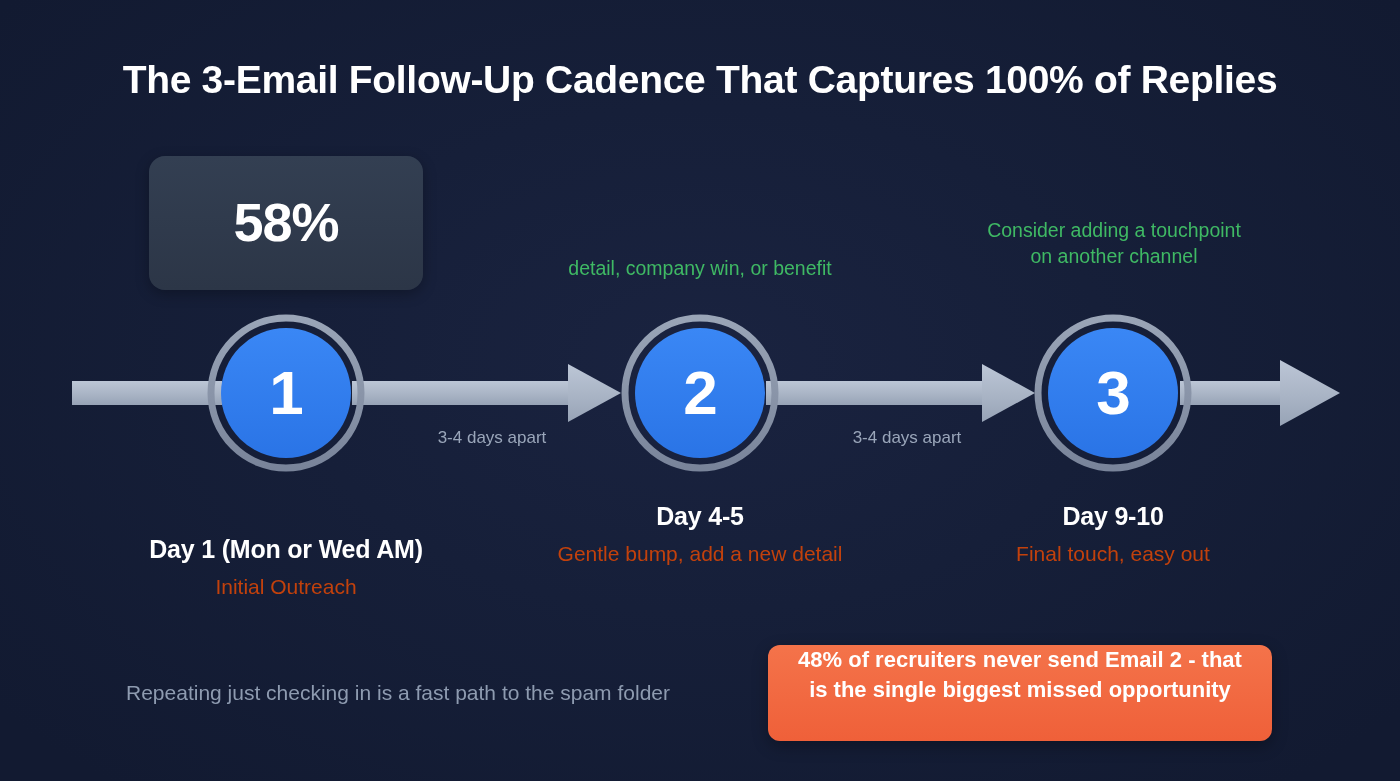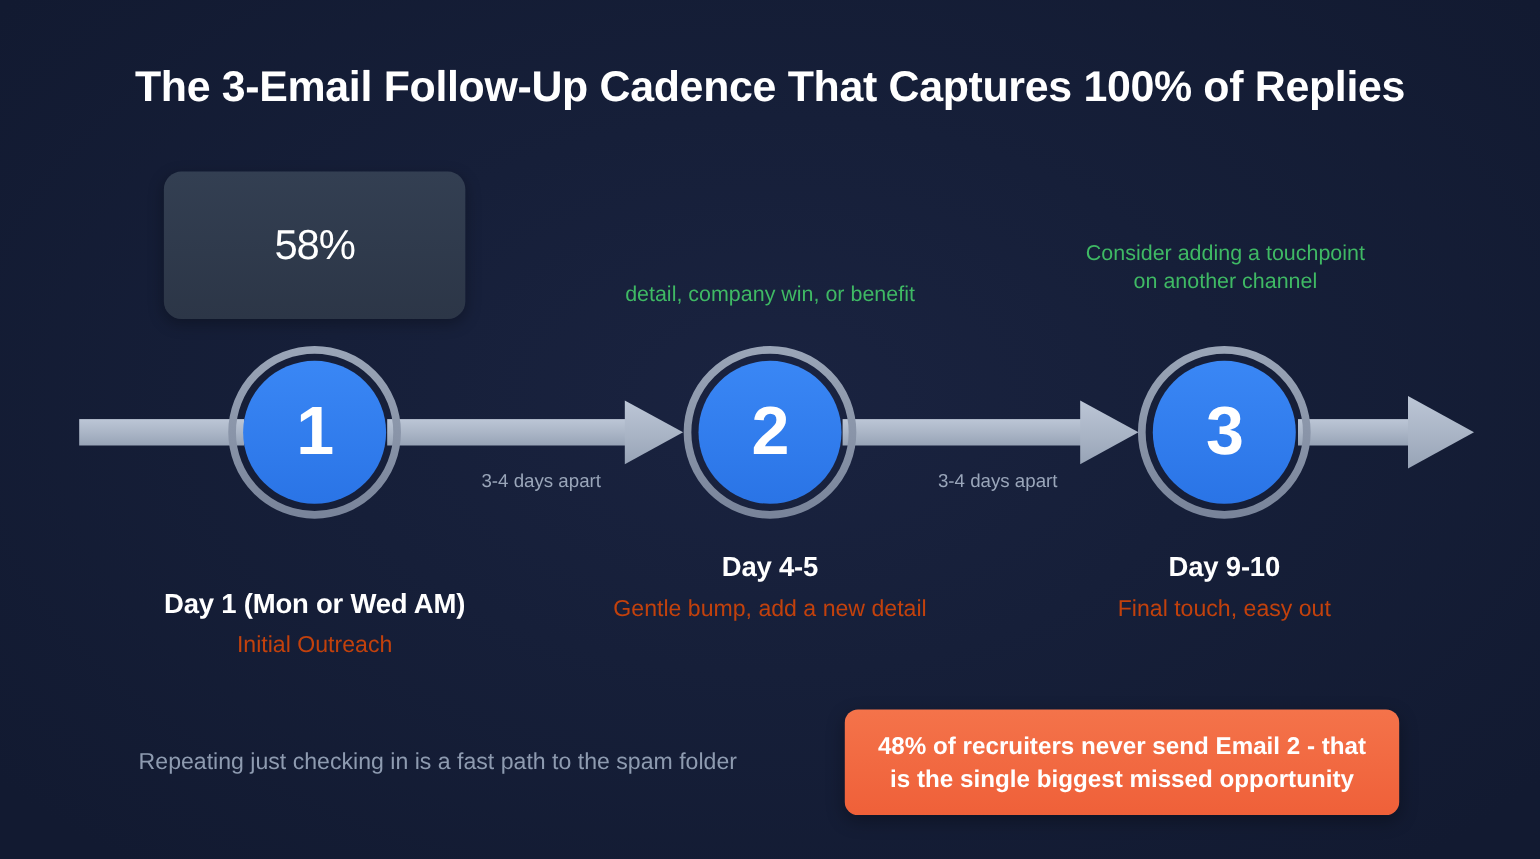--- a/index.html
+++ b/index.html
@@ -33,21 +33,21 @@
     width:274px; height:134px;
     background:linear-gradient(180deg,#333f52 0%,#2c3647 100%);
     border-radius:16px;
     display:flex;
     flex-direction:column;
     align-items:center;
     justify-content:center;
     box-shadow:0 4px 14px rgba(0,0,0,.28);
   }
   .stat-value {
-    font-size:38px; font-weight:normal; color:#ffffff;
+    font-size:54px; font-weight:bold; color:#ffffff;
     line-height:1.02; letter-spacing:-1px;
   }
   .stat-label {
     margin-top:6px;
     font-size:17px; color:#e3e8ef; text-align:center; line-height:1.32;
   }
 
   
   .note {
     position:absolute;
@@ -108,21 +108,21 @@
     white-space:nowrap;
     margin-left:48px;
   }
 
   .callout {
     position:absolute;
     left:768px; top:645px;
     width:504px; height:96px;
     background:linear-gradient(180deg,#f4734a 0%,#ef6039 100%);
     border-radius:12px;
-    display:flex; align-items:center; justify-content:center;
+    display:flex; justify-content:center;
     box-shadow:0 5px 16px rgba(0,0,0,.3);
   }
   .callout-text {
     text-align:center;
     font-size:22px; font-weight:bold; color:#ffffff;
     line-height:1.37;
     padding:0 16px;
   }
 </style>
 </head>

